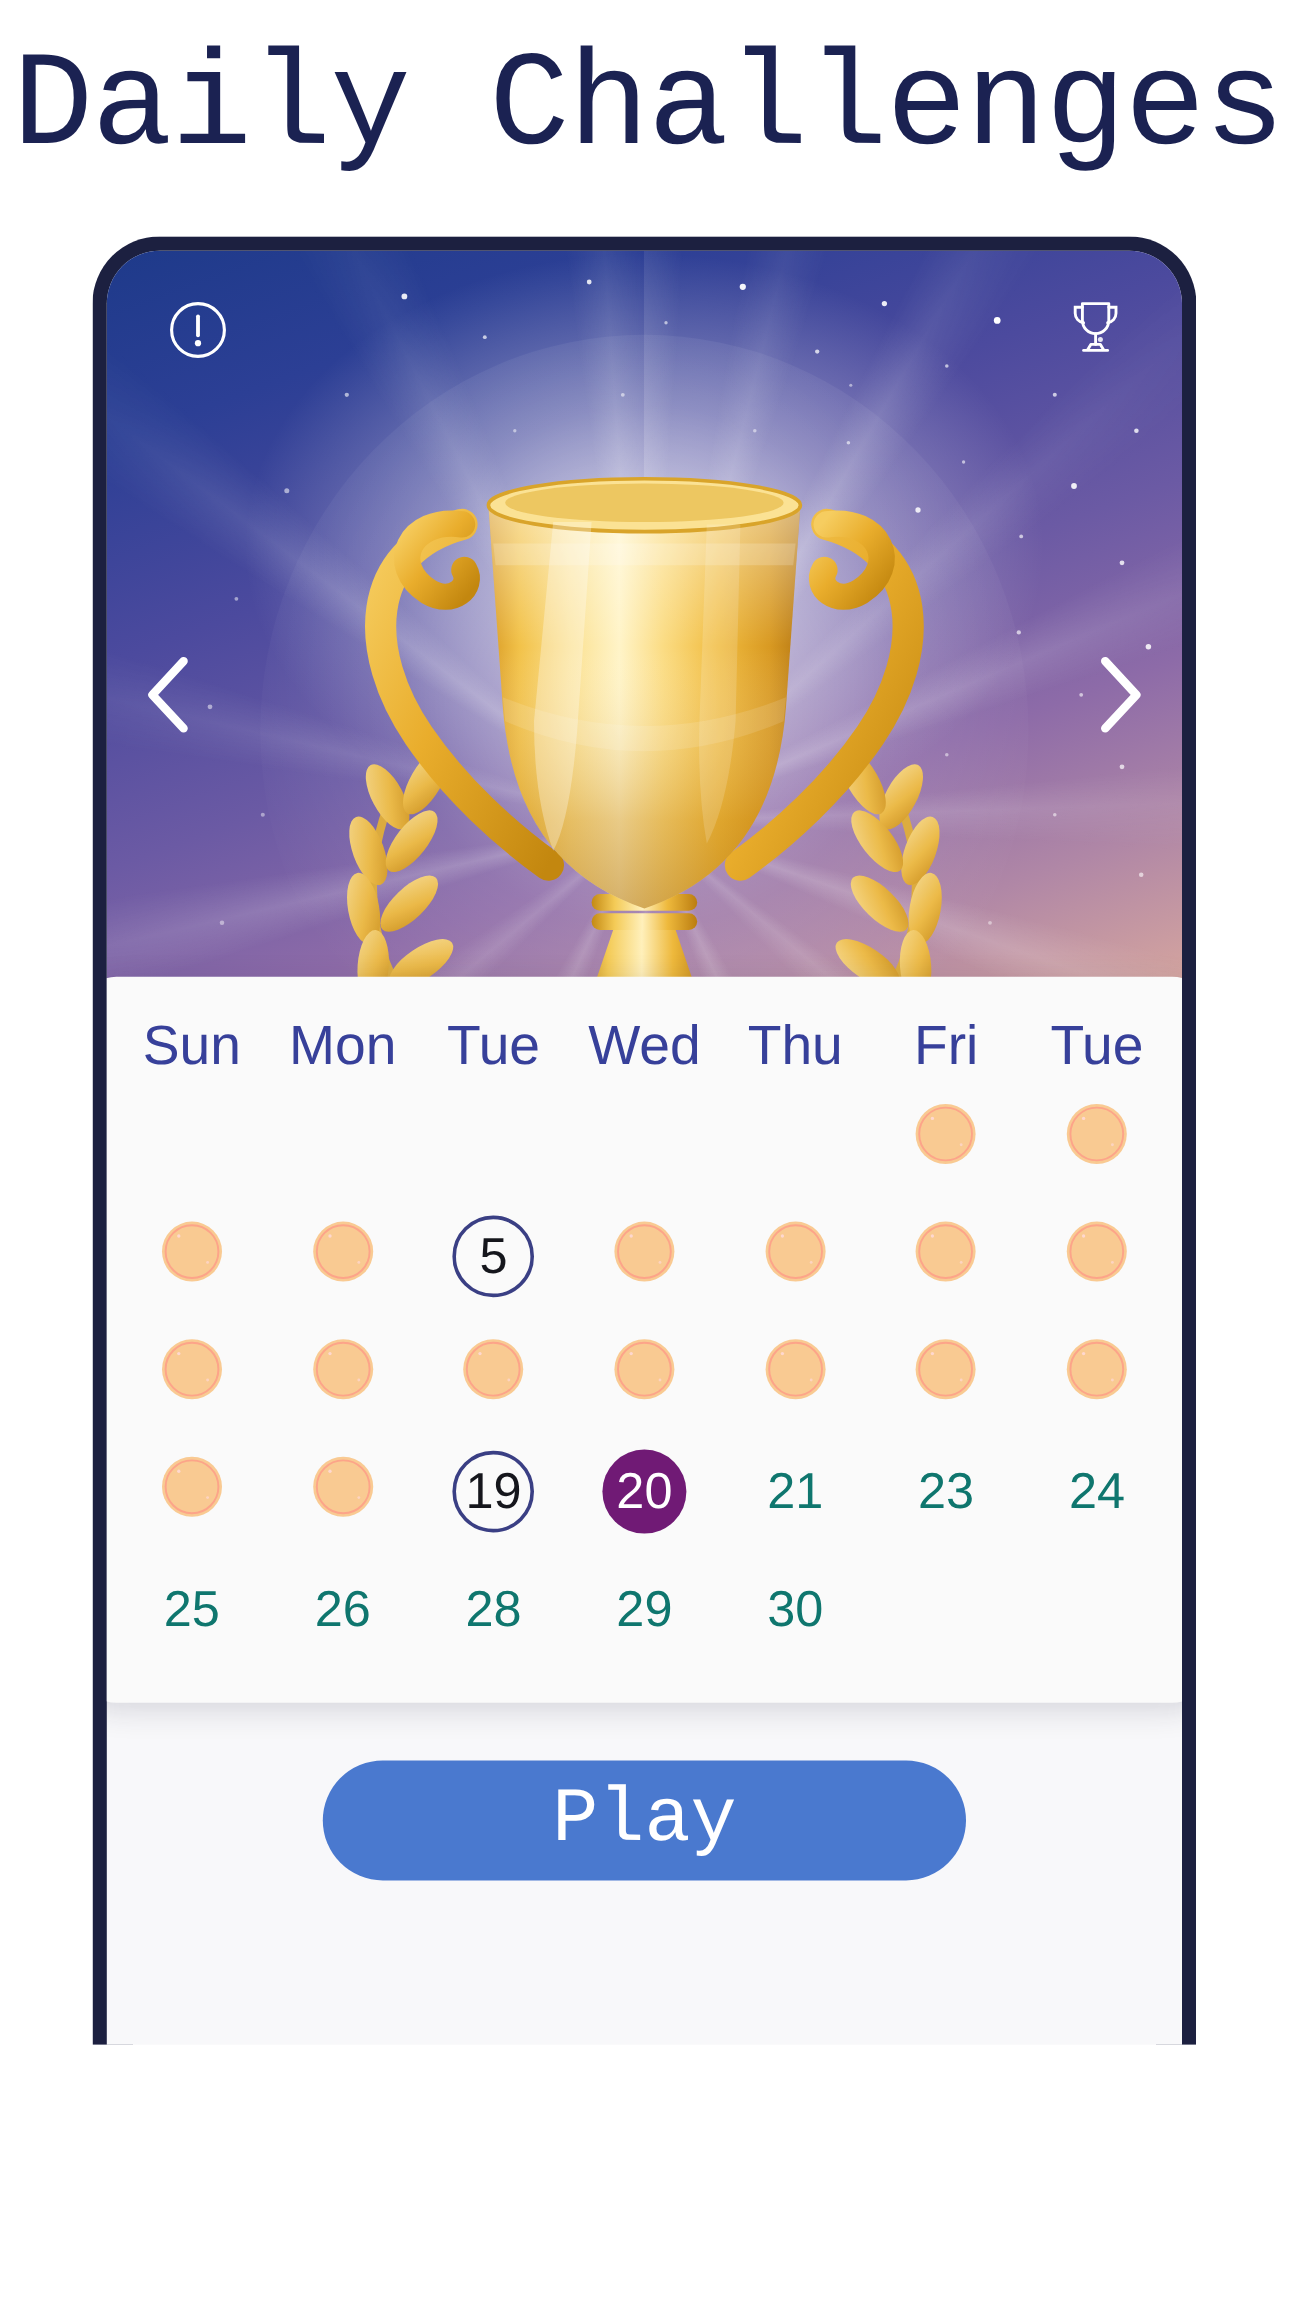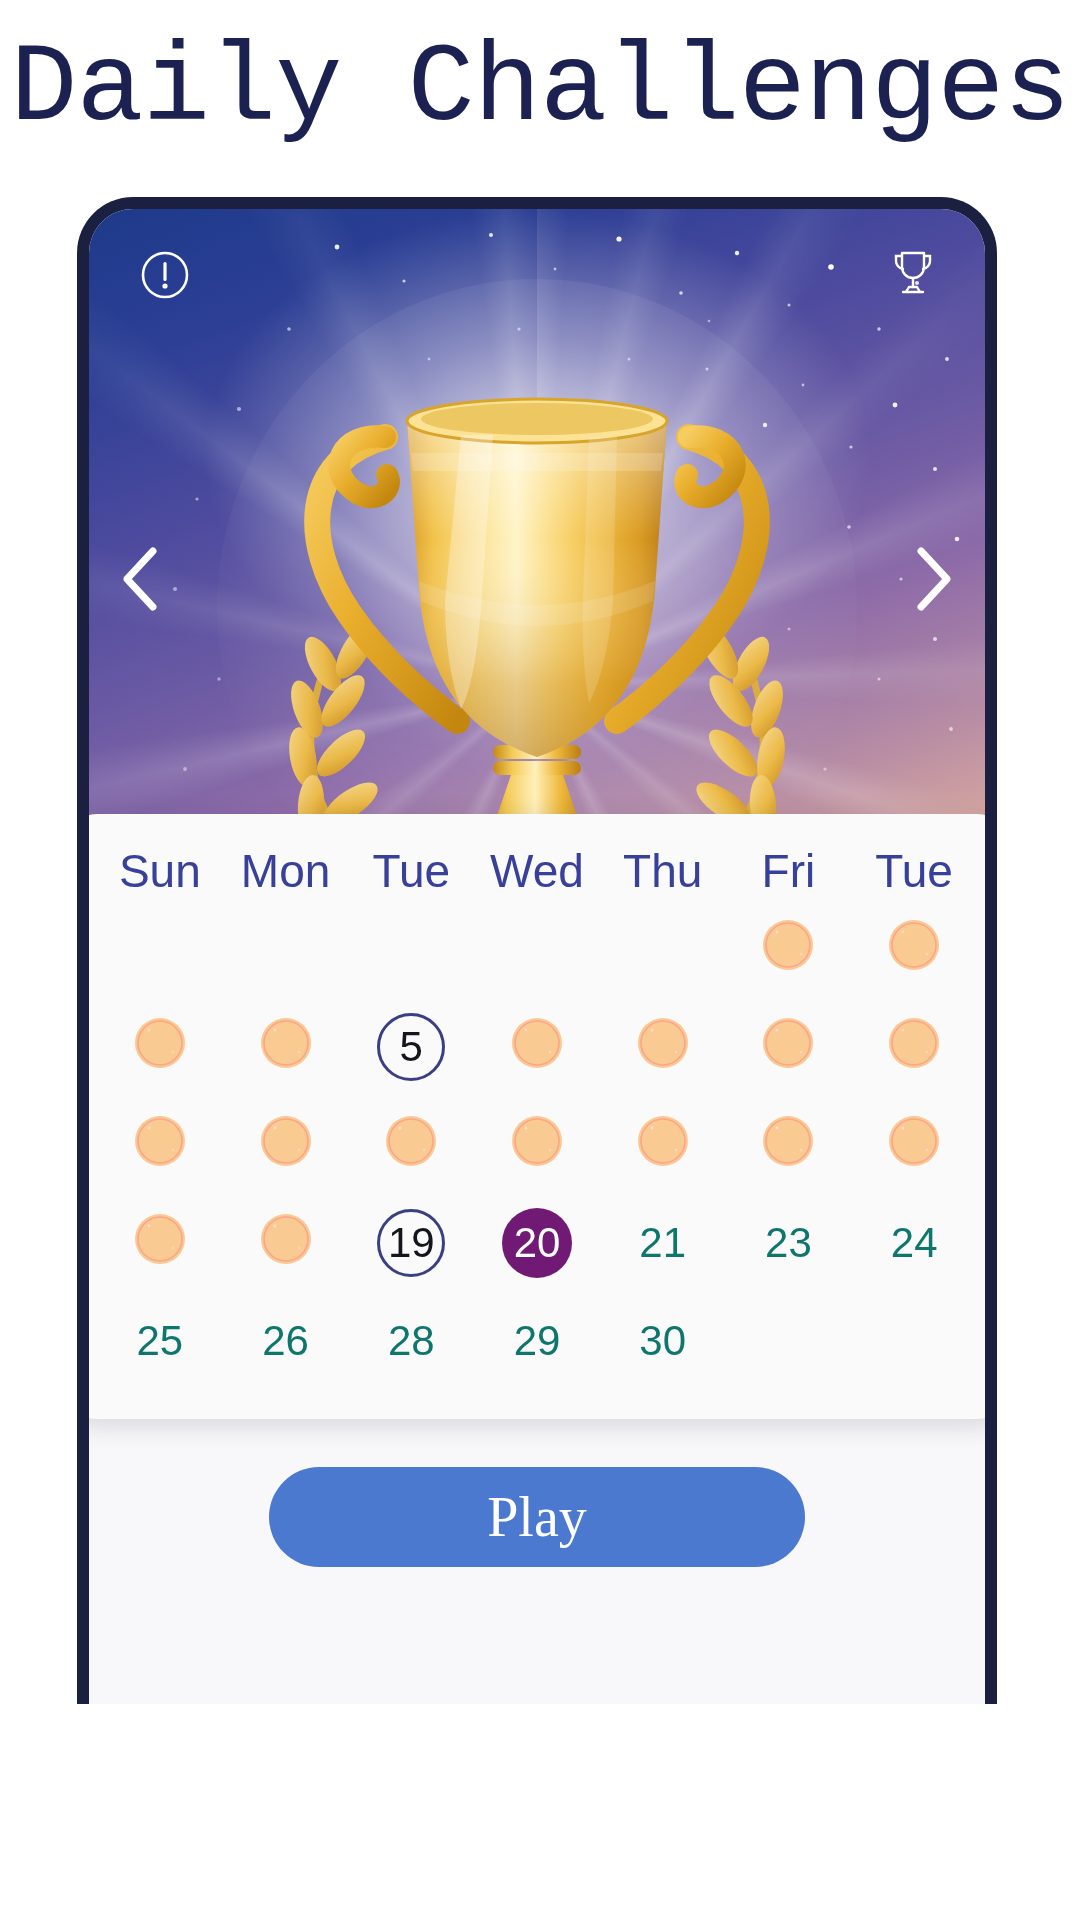--- a/index.html
+++ b/index.html
@@ -185,27 +185,27 @@
   .play-btn {
     position: absolute;
     left: 50%;
     margin-left: -268px;
     top: 1258px;
     width: 536px;
     height: 100px;
     border-radius: 50px;
     background: #4a79cf;
     color: #ffffff;
-    font-size: 56px;
+    font-size: 64px;
     display: flex;
     align-items: center;
     justify-content: center;
     border: none;
     cursor: pointer;
-    font-family: Liberation Serif, serif;
+    font-family: Liberation Mono, monospace;
   }
 </style>
 </head>
 <body>
 
 <div class="page-title">Daily Challenges</div>
 
 <div class="phone">
 
   <div class="hero">

